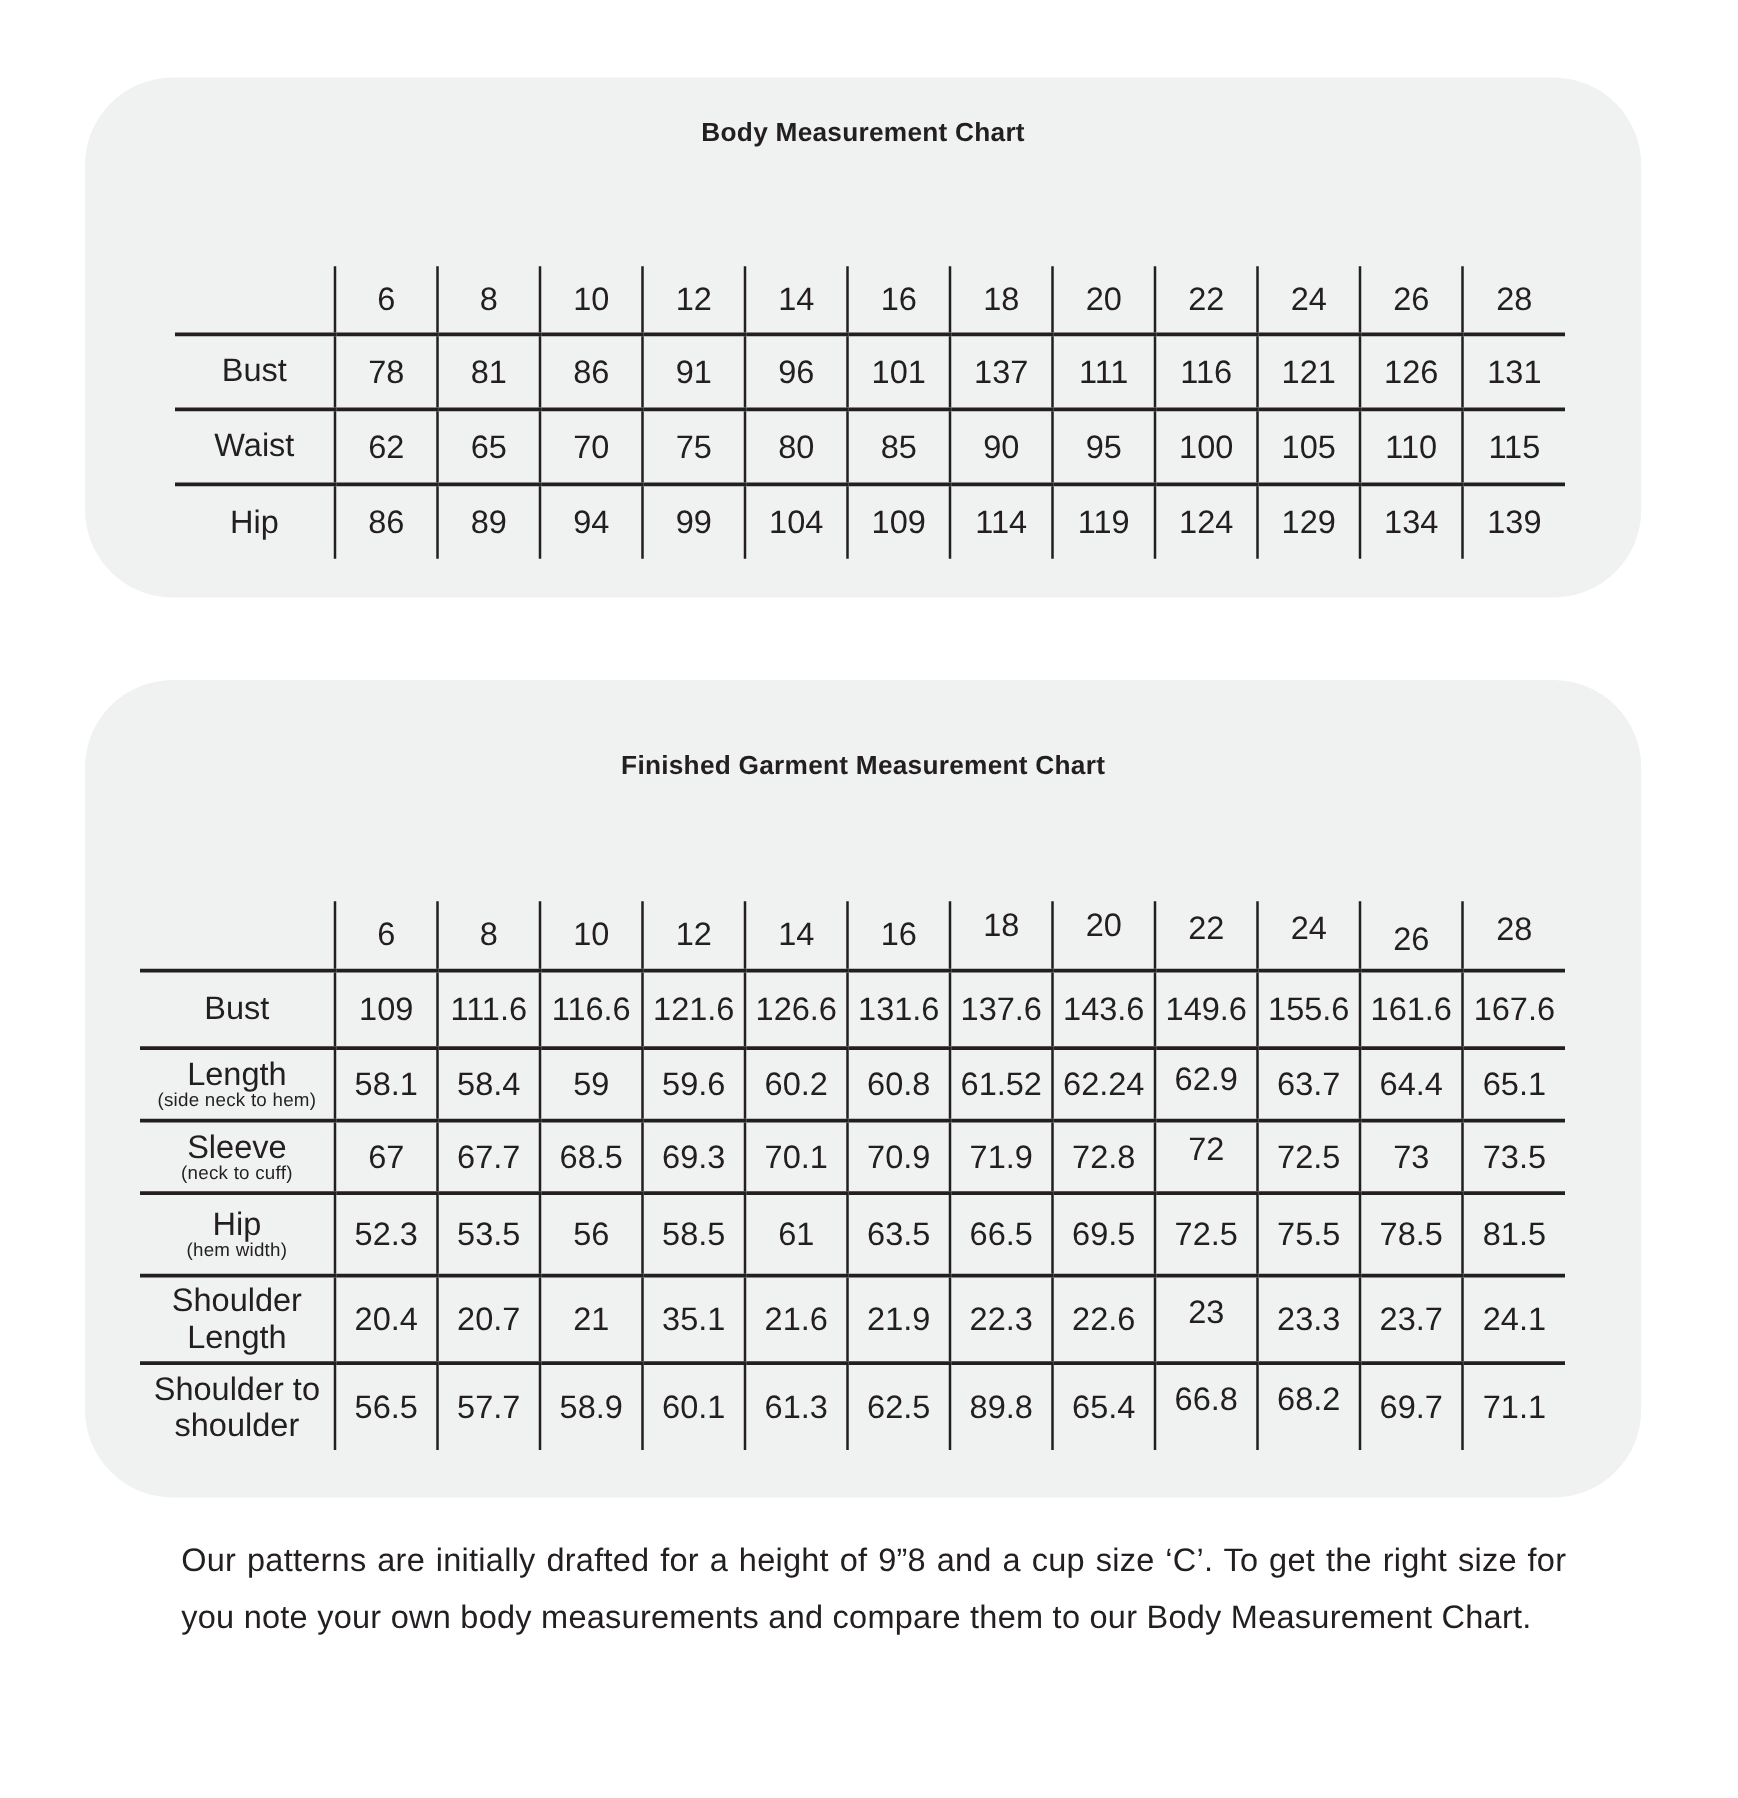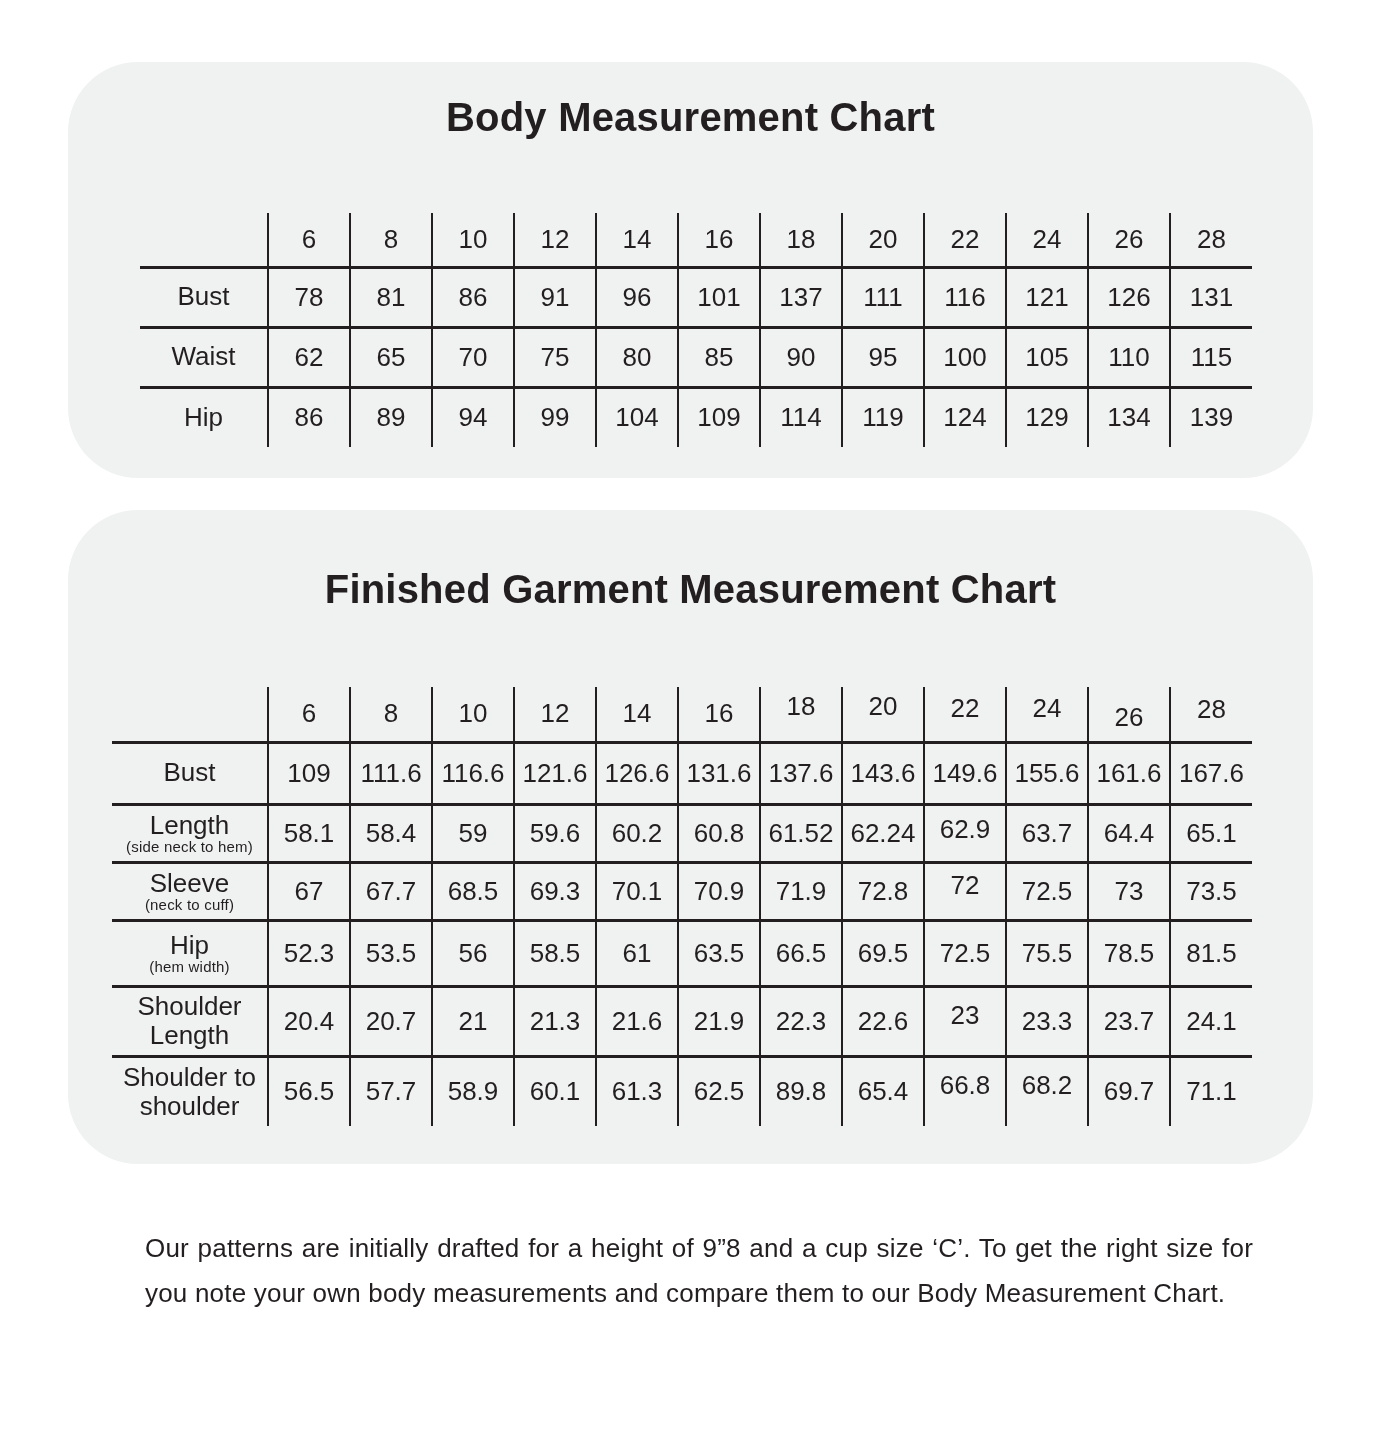--- a/index.html
+++ b/index.html
@@ -14,25 +14,25 @@
     font-family:"Liberation Sans","DejaVu Sans",sans-serif;
     color:var(--ink);
     overflow:hidden;
   }
   .card{
     position:absolute;
     background:var(--card);
     border-radius:70px;
   }
   .card1{left:68px;top:62px;width:1245px;height:416px;}
-  .card2{left:68px;top:510px;width:1245px;height:654px;}
+  .card2{left:68px;top:544px;width:1245px;height:654px;}
   .card h1{
     margin:0;
     text-align:center;
-    font-size:40px;
+    font-size:21px;
     font-weight:700;
     letter-spacing:.2px;
   }
   .card1 h1{padding-top:33px;}
   .card2 h1{padding-top:57px;}
   .subtitle{
     margin-top:15px;
     text-align:center;
     font-size:23px;
     font-weight:400;
@@ -294,21 +294,21 @@
             <td><span>72.5</span></td>
             <td><span>75.5</span></td>
             <td><span>78.5</span></td>
             <td><span>81.5</span></td>
           </tr>
           <tr>
             <th class="rowlabel"><span class="main">Shoulder Length</span></th>
             <td><span>20.4</span></td>
             <td><span>20.7</span></td>
             <td><span>21</span></td>
-            <td><span>21.3</span></td>
+            <td><span>35.1</span></td>
             <td><span>21.6</span></td>
             <td><span>21.9</span></td>
             <td><span>22.3</span></td>
             <td><span>22.6</span></td>
             <td><span>23</span></td>
             <td><span>23.3</span></td>
             <td><span>23.7</span></td>
             <td><span>24.1</span></td>
           </tr>
           <tr>

